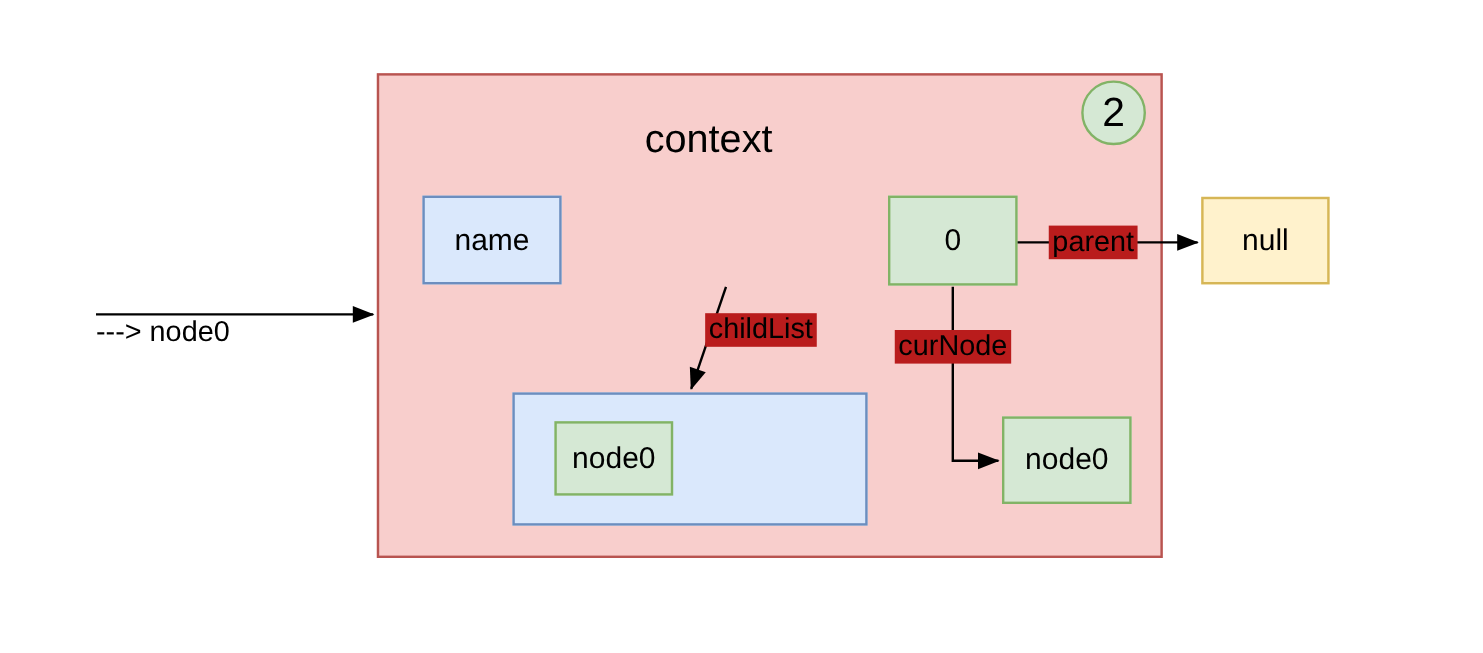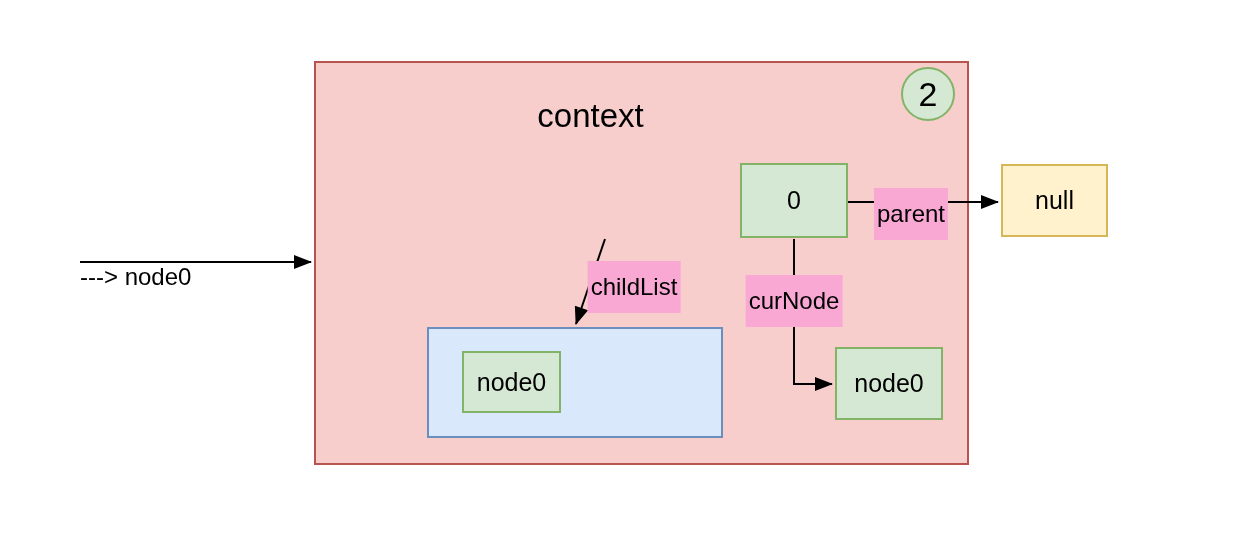--- a/index.html
+++ b/index.html
@@ -66,22 +66,22 @@
   
   .edges-svg {
     left: 0; top: 0;
     width: 1236px; height: 544px;
     pointer-events: none;
   }
 
   
   .edge-label {
     transform: translateX(-50%);
-    background: #f9a8d4;
-    padding: 12px 3px;
+    background: #b91c1c;
+    padding: 0 3px;
     font-size: 24px;
     line-height: 28px;
     white-space: nowrap;
     text-align: center;
   }
   .parent-label    { left: 911px; top: 188px; }
   .childlist-label { left: 606px; top: 261px; margin-left: 28px; }
   .curnode-label   { left: 794px; top: 275px; }
 
   
@@ -102,20 +102,23 @@
 <body>
 
 <div class="canvas">
 
   <div class="abs context-box"></div>
   <div class="abs context-title">context</div>
   <div class="abs badge">
     <span>2</span>
   </div>
 
+  <div class="abs node blue name-box">
+    <span>name</span>
+  </div>
   <div class="abs node green zero-box">
     <span>0</span>
   </div>
   <div class="abs node yellow null-box">
     <span>null</span>
   </div>
 
   <div class="abs node blue childlist-box"></div>
   <div class="abs node green node0-list-box">
     <span>node0</span>

